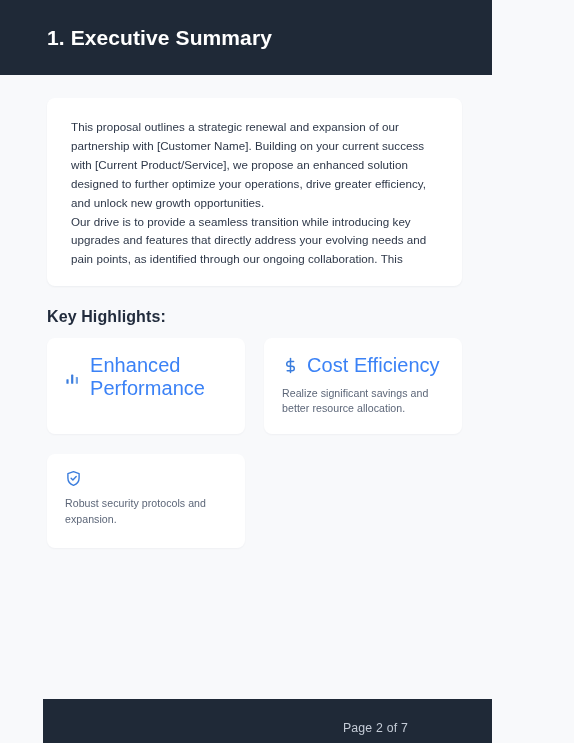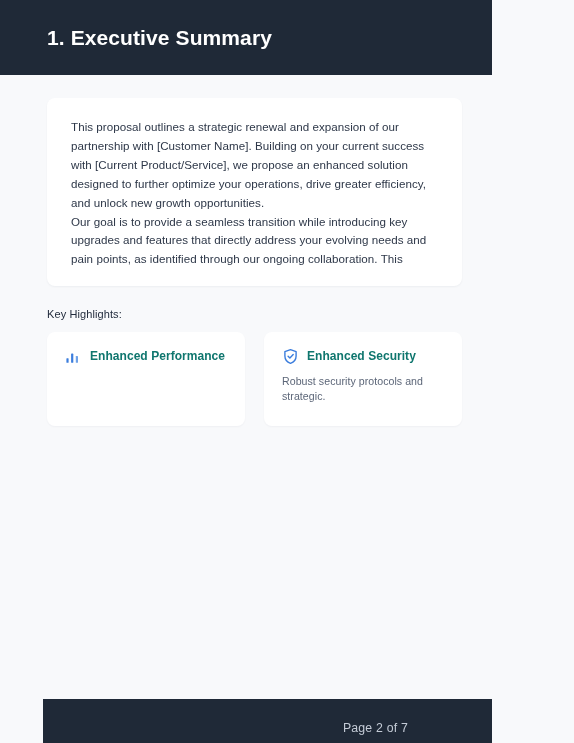--- a/index.html
+++ b/index.html
@@ -66,22 +66,22 @@
     color: #2d3748;
     letter-spacing: 0.05px;
   }
   .intro-text + .intro-text {
     margin-top: 0;
   }
 
   
   .highlights-heading {
     margin: 22px 0 12px 0;
-    font-size: 11px;
-    font-weight: normal;
+    font-size: 16px;
+    font-weight: bold;
     color: #222c3d;
     letter-spacing: 0.1px;
   }
 
   .highlight-grid {
     display: grid;
     grid-template-columns: 1fr 1fr;
     gap: 20px 19px;
   }
   .highlight-card {
@@ -100,23 +100,23 @@
   }
   .hc-icon {
     width: 17px;
     height: 17px;
     flex: 0 0 17px;
     display: block;
     color: #3b7ddd;
   }
   .hc-icon svg { display: block; width: 17px; height: 17px; }
   .hc-title {
-    font-size: 12px;
-    font-weight: bold;
-    color: #0f766e;
+    font-size: 20px;
+    font-weight: normal;
+    color: #3b82f6;
     letter-spacing: 0.05px;
     line-height: 1.15;
   }
   .hc-desc {
     margin: 0;
     font-size: 10.6px;
     line-height: 15.2px;
     color: #5c6678;
     letter-spacing: 0.05px;
     max-width: 200px;
@@ -146,53 +146,64 @@
 <div class="slide">
 
   <div class="slide-header">
     <div class="slide-title">1. Executive Summary</div>
   </div>
 
   <div class="slide-body">
 
     <div class="intro-card">
       <p class="intro-text">This proposal outlines a strategic renewal and expansion of our partnership with [Customer Name]. Building on your current success with [Current Product/Service], we propose an enhanced solution designed to further optimize your operations, drive greater efficiency, and unlock new growth opportunities.</p>
-      <p class="intro-text">Our goal is to provide a seamless transition while introducing key upgrades and features that directly address your evolving needs and pain points, as identified through our ongoing collaboration. This</p>
+      <p class="intro-text">Our drive is to provide a seamless transition while introducing key upgrades and features that directly address your evolving needs and pain points, as identified through our ongoing collaboration. This</p>
     </div>
 
     <div class="highlights-heading">Key Highlights:</div>
 
     <div class="highlight-grid">
 
       <div class="highlight-card">
         <div class="hc-head">
           <span class="hc-icon">
             <svg viewBox="0 0 17 17" fill="none" xmlns="http://www.w3.org/2000/svg">
               <rect x="1.4" y="10.2" width="2.2" height="4.6" rx="0.6" fill="#3b7ddd"></rect>
               <rect x="6.1" y="5.6" width="2.2" height="9.2" rx="0.6" fill="#3b7ddd"></rect>
               <rect x="10.8" y="8.0" width="2.2" height="6.8" rx="0.6" fill="#6fa2e8"></rect>
             </svg>
           </span>
           <span class="hc-title">Enhanced Performance</span>
         </div>
       </div>
 
+      <div class="highlight-card">
+        <div class="hc-head">
+          <span class="hc-icon">
+            <svg viewBox="0 0 17 17" fill="none" xmlns="http://www.w3.org/2000/svg">
+              <path d="M8.5 1.6V15.4" stroke="#3b7ddd" stroke-width="1.5" stroke-linecap="round"></path>
+              <path d="M11.6 4.6H7.0a2.3 2.3 0 0 0 0 4.6h3.0a2.3 2.3 0 0 1 0 4.6H5.2" stroke="#3b7ddd" stroke-width="1.5" stroke-linecap="round" stroke-linejoin="round"></path>
+            </svg>
+          </span>
+          <span class="hc-title">Cost Efficiency</span>
+        </div>
+        <p class="hc-desc">Realize significant savings and better resource allocation.</p>
+      </div>
 
 
       <div class="highlight-card">
         <div class="hc-head">
           <span class="hc-icon">
             <svg viewBox="0 0 17 17" fill="none" xmlns="http://www.w3.org/2000/svg">
               <path d="M8.5 1.6L14.1 3.6V8.1c0 3.5-2.3 6.2-5.6 7.3-3.3-1.1-5.6-3.8-5.6-7.3V3.6L8.5 1.6Z" stroke="#3b7ddd" stroke-width="1.4" stroke-linejoin="round"></path>
               <path d="M6.1 8.3L7.9 10.1L11.2 6.6" stroke="#3b7ddd" stroke-width="1.4" stroke-linecap="round" stroke-linejoin="round"></path>
             </svg>
           </span>
-          <span class="hc-title">Enhanced Security</span>
         </div>
-        <p class="hc-desc">Robust security protocols and strategic.</p>
+        <p class="hc-desc">Robust security protocols and expansion.</p>
       </div>
 
     </div>
   </div>
 
   <div class="slide-footer">
     <span class="page-indicator">Page 2 of 7</span>
   </div>
 
 </div>

